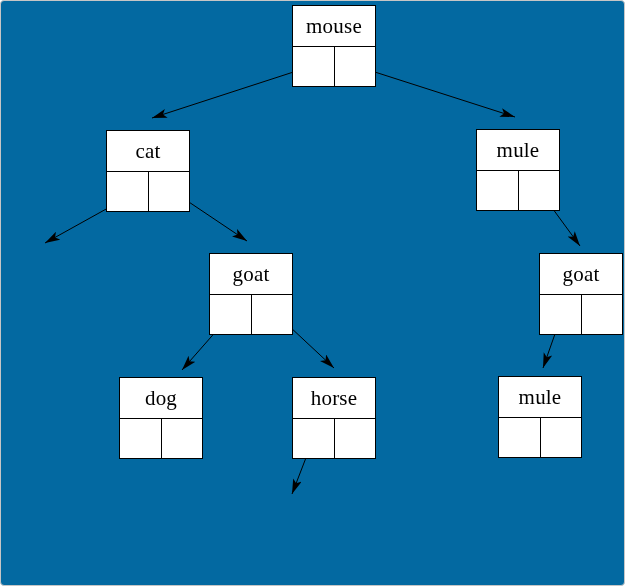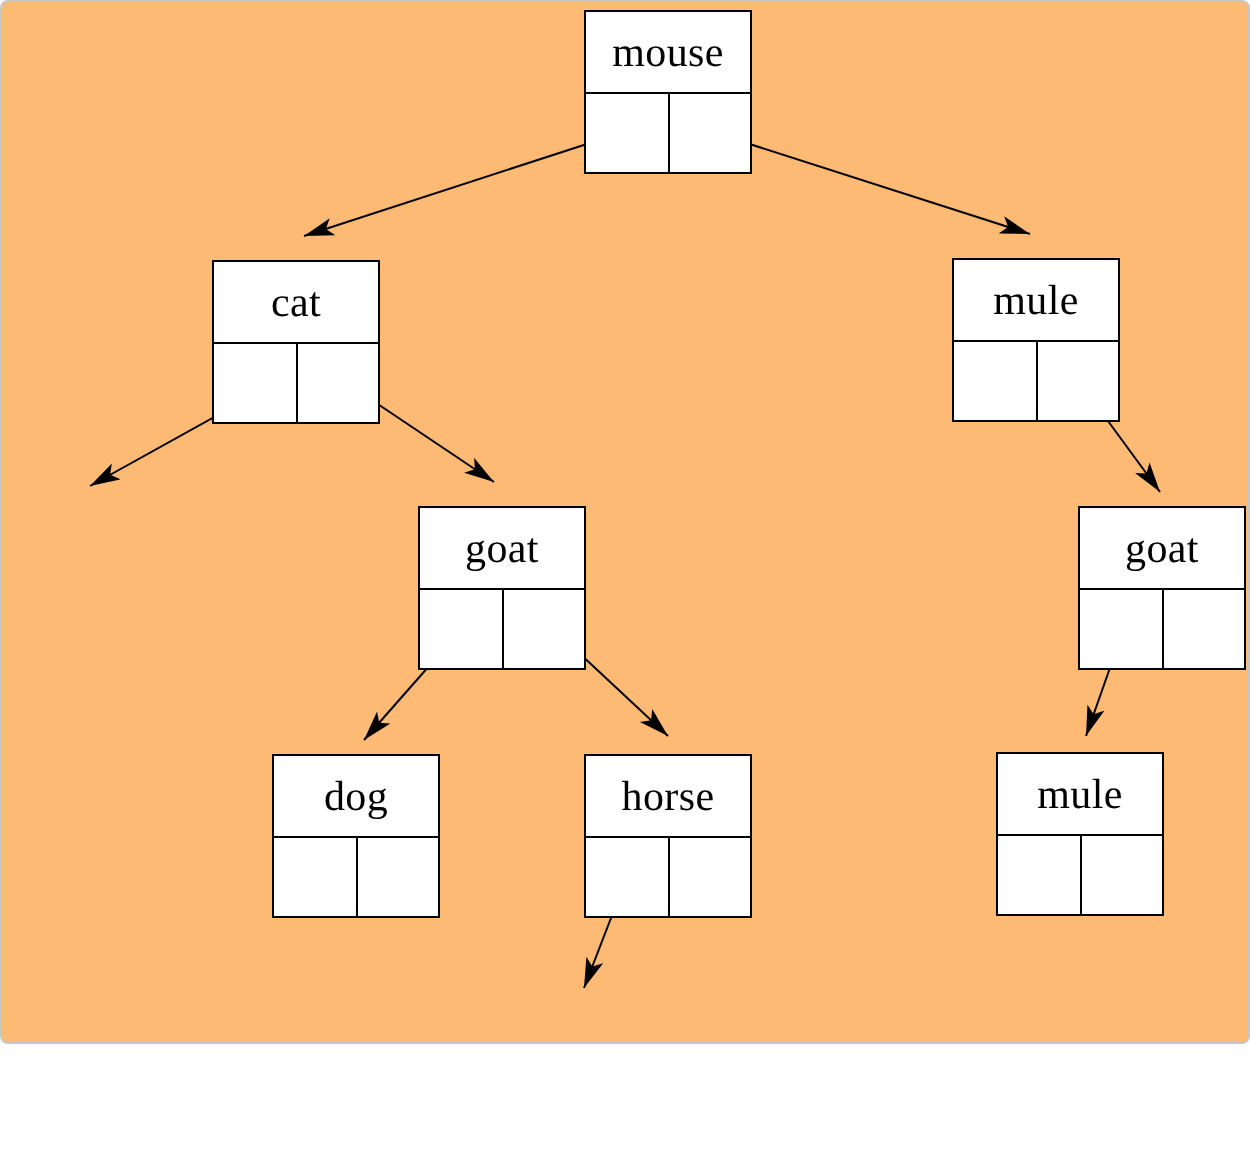--- a/index.html
+++ b/index.html
@@ -1,22 +1,22 @@
 <!DOCTYPE html>
 <html><head>
 <meta charset="utf-8">
 <style>
   html,body{margin:0;padding:0;background:#ffffff;}
   .page{
     position:relative;
-    width:625px;height:522px;
+    width:625px;height:586px;
     box-sizing:border-box;
     border:1px solid #c6c6c6;
     border-radius:4px;
-    background:#fdba74;
+    background:#0369a1;
     overflow:hidden;
     font-family:"Liberation Serif","DejaVu Serif",serif;
   }
   .node{
     position:absolute;
     width:84px;height:82px;
     box-sizing:border-box;
     border:1px solid #000;
     background:#ffffff;
   }
@@ -93,21 +93,21 @@
   </div>
 
   <div class="node" style="left:538px;top:252px">
     <div class="label">goat</div>
     <div class="cells">
         <div class="cell left"></div>
         <div class="cell right"></div>
       </div>
   </div>
 
-  <div class="node" style="left:135px;top:376px">
+  <div class="node" style="left:118px;top:376px">
     <div class="label">dog</div>
     <div class="cells">
         <div class="cell left"></div>
         <div class="cell right"></div>
       </div>
   </div>
 
   <div class="node" style="left:291px;top:376px">
     <div class="label">horse</div>
     <div class="cells">

